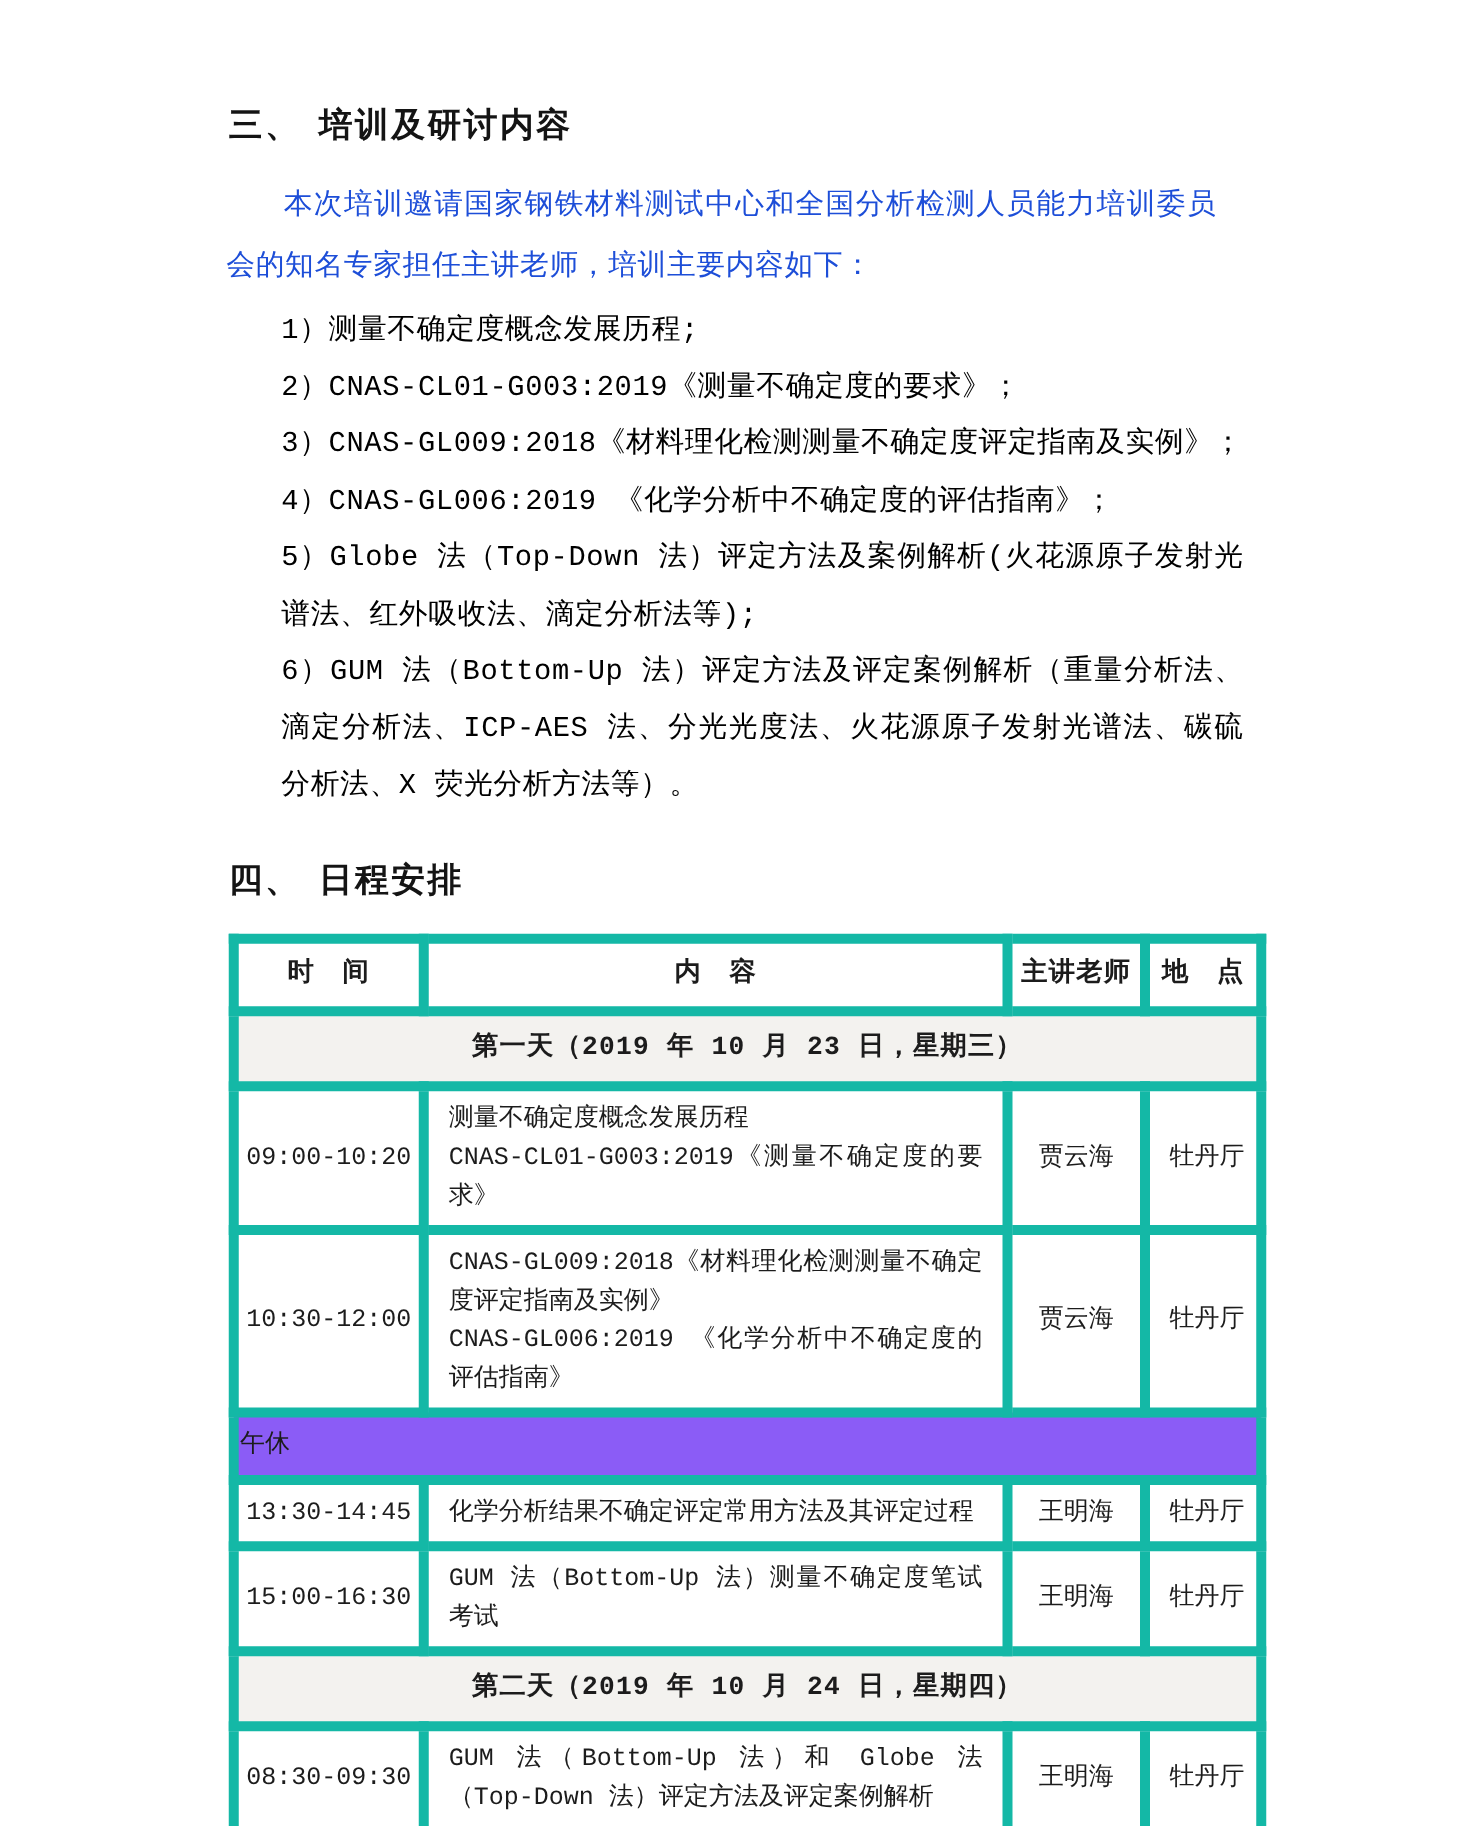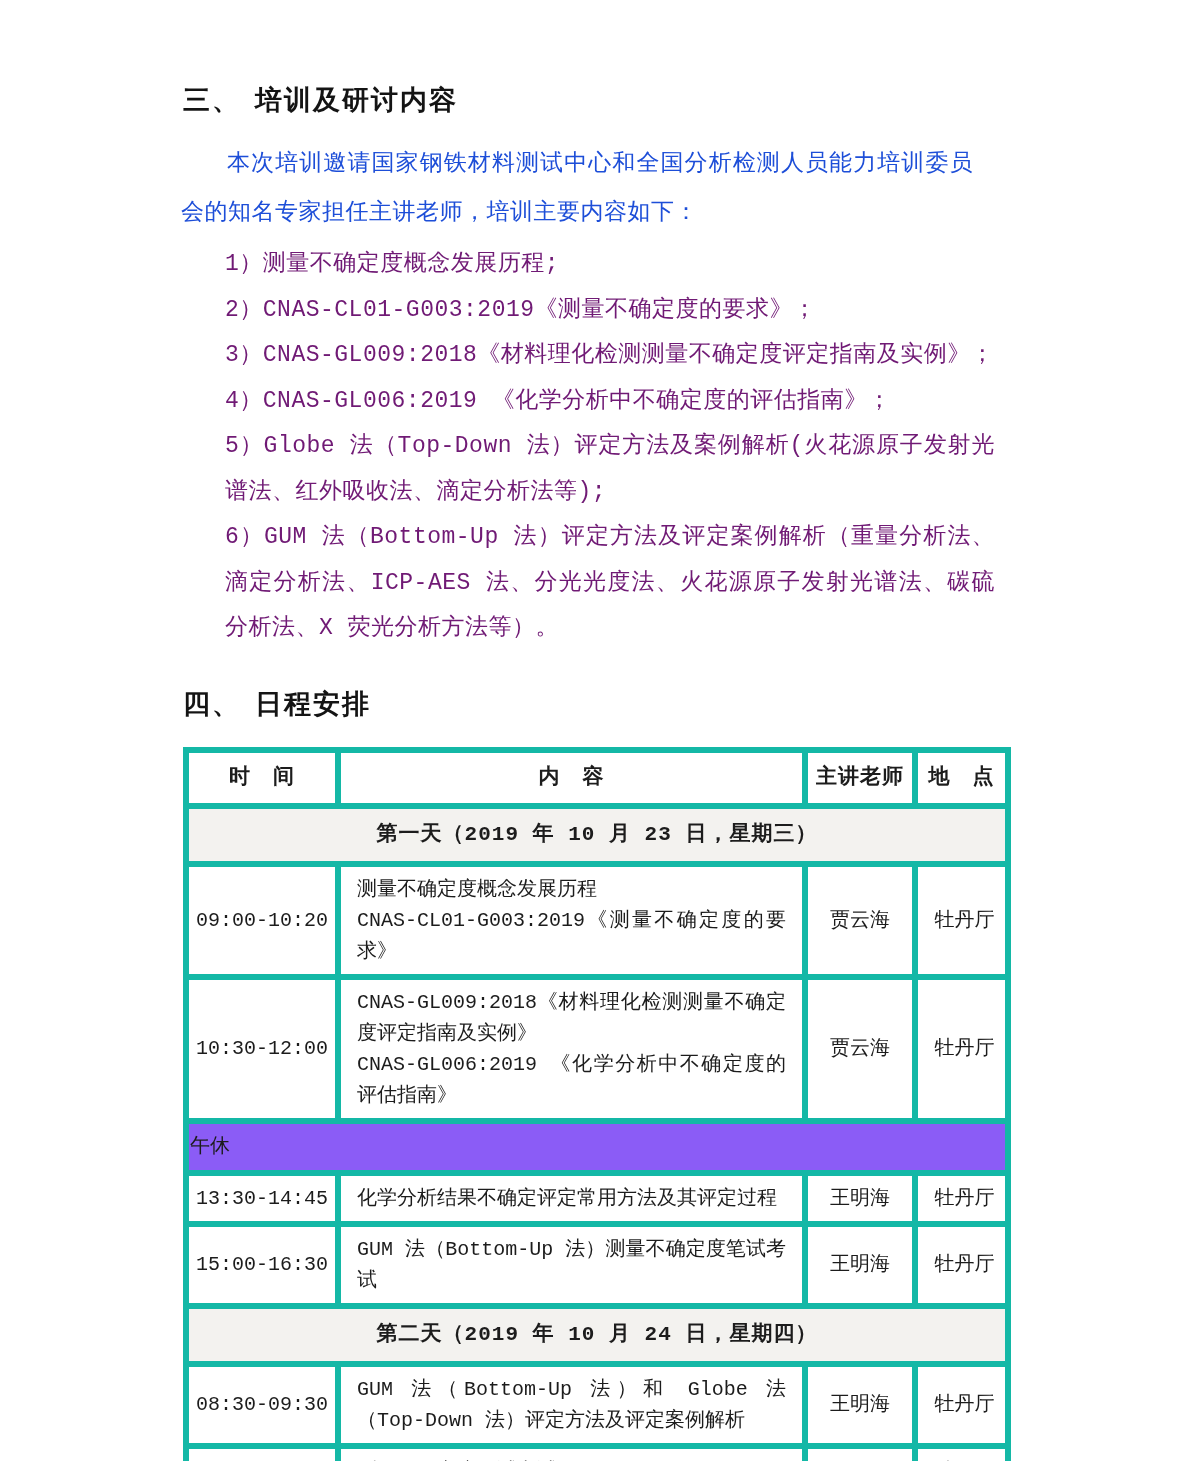--- a/index.html
+++ b/index.html
@@ -45,40 +45,40 @@
   
   .train-items {
     margin: 2px 0 0 44px;
     width: 770px;
   }
   .train-item {
     font-size: 23px;
     line-height: 45.5px;
     letter-spacing: 0.5px;
     text-align: justify;
-    color: #701a75;
+    color: #000000;
   }
   
   .sec4 { margin-top: 34px; }
   
   table.schedule {
     margin: 25px 0 0 2px;
     width: 822px;
     border-collapse: collapse;
     table-layout: fixed;
     font-size: 20px;
     color: #1c1c1c;
   }
   table.schedule col.c-time    { width: 152px; }
   table.schedule col.c-content { width: 467px; }
   table.schedule col.c-teacher { width: 110px; }
   table.schedule col.c-place   { width: 93px;  }
   table.schedule th,
   table.schedule td {
-    border: 6px solid #14b8a6;
+    border: 8px solid #14b8a6;
     vertical-align: middle;
     line-height: 31px;
   }
   table.schedule th {
     height: 48px;
     font-weight: 700;
     font-size: 21px;
     text-align: center;
     background: #ffffff;
     letter-spacing: 1px;

